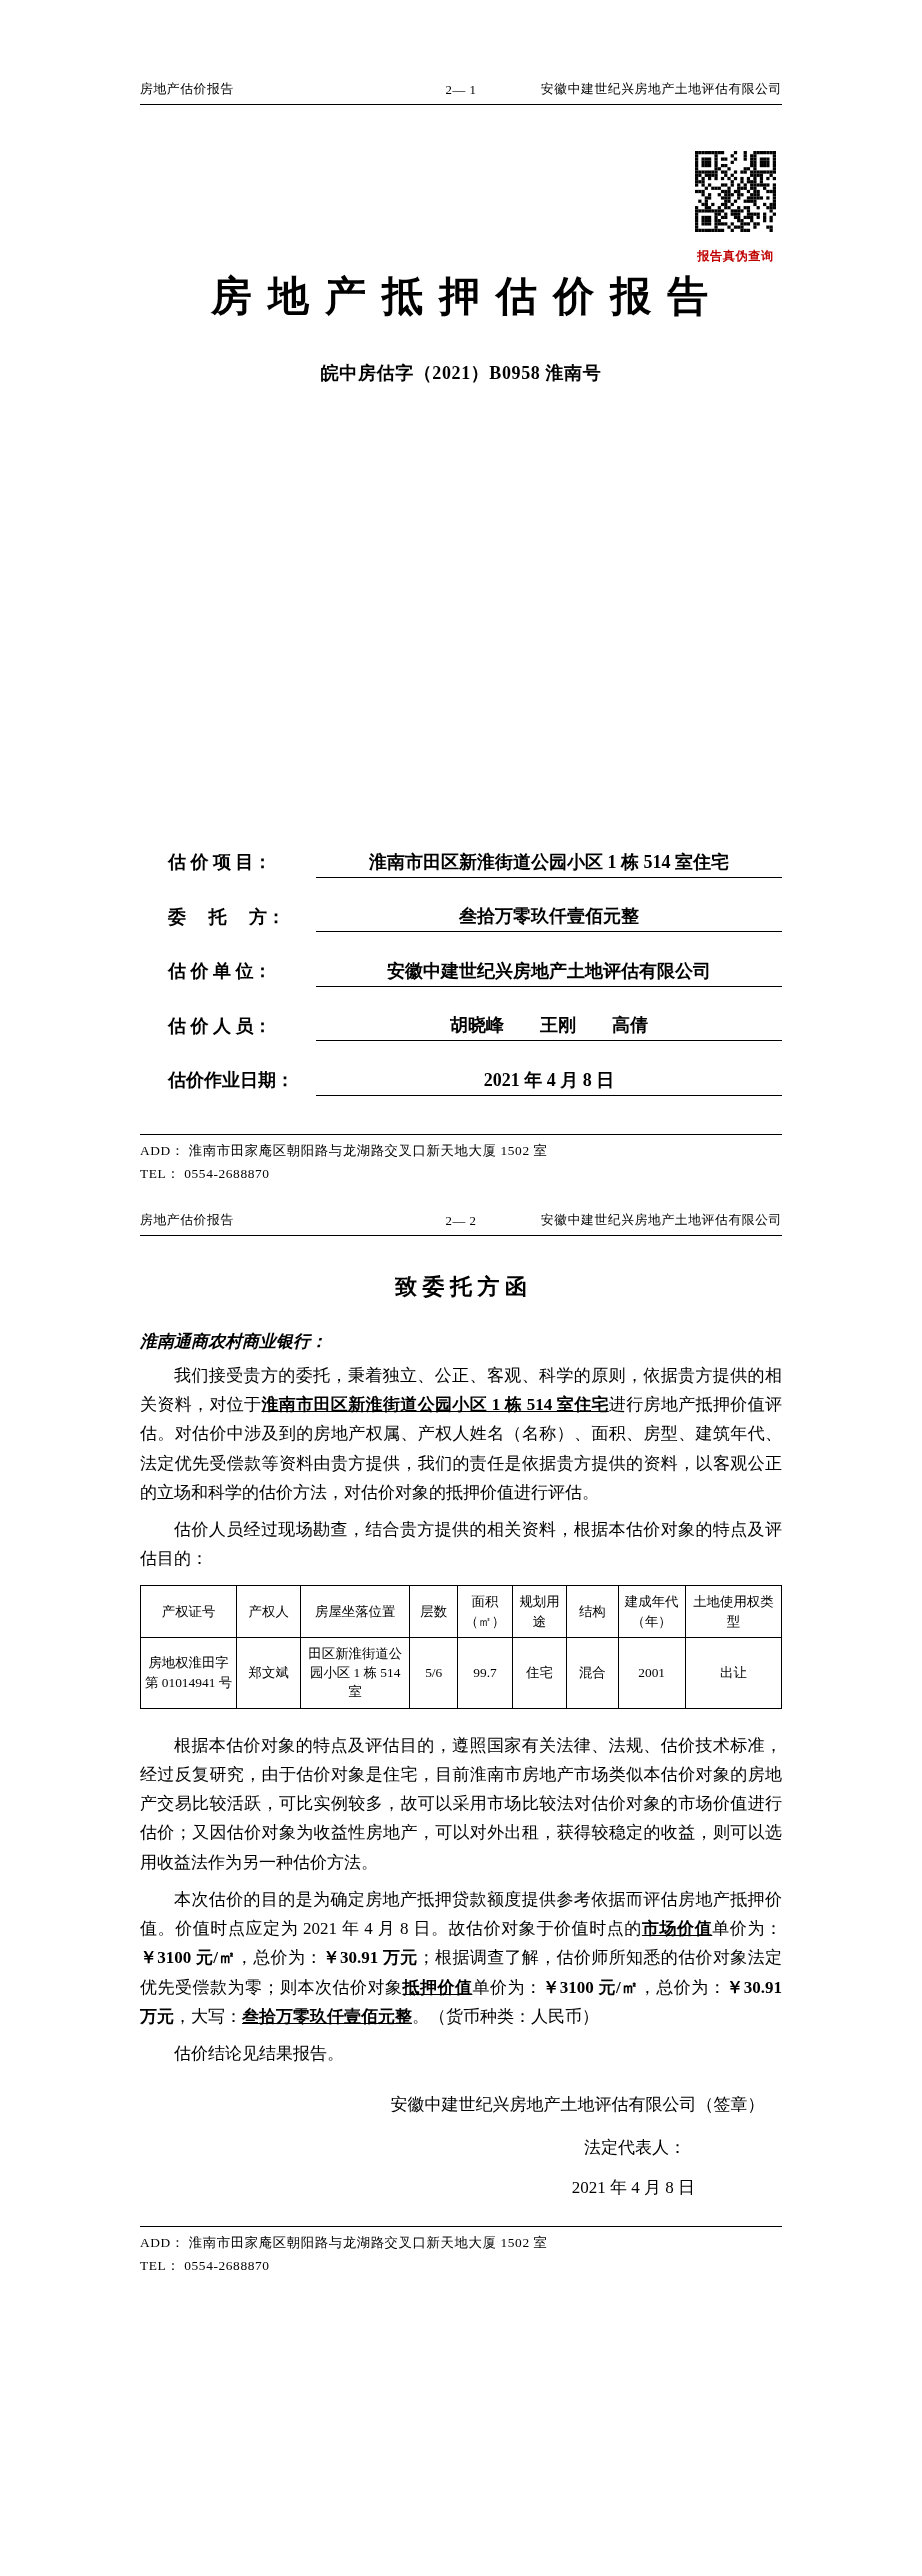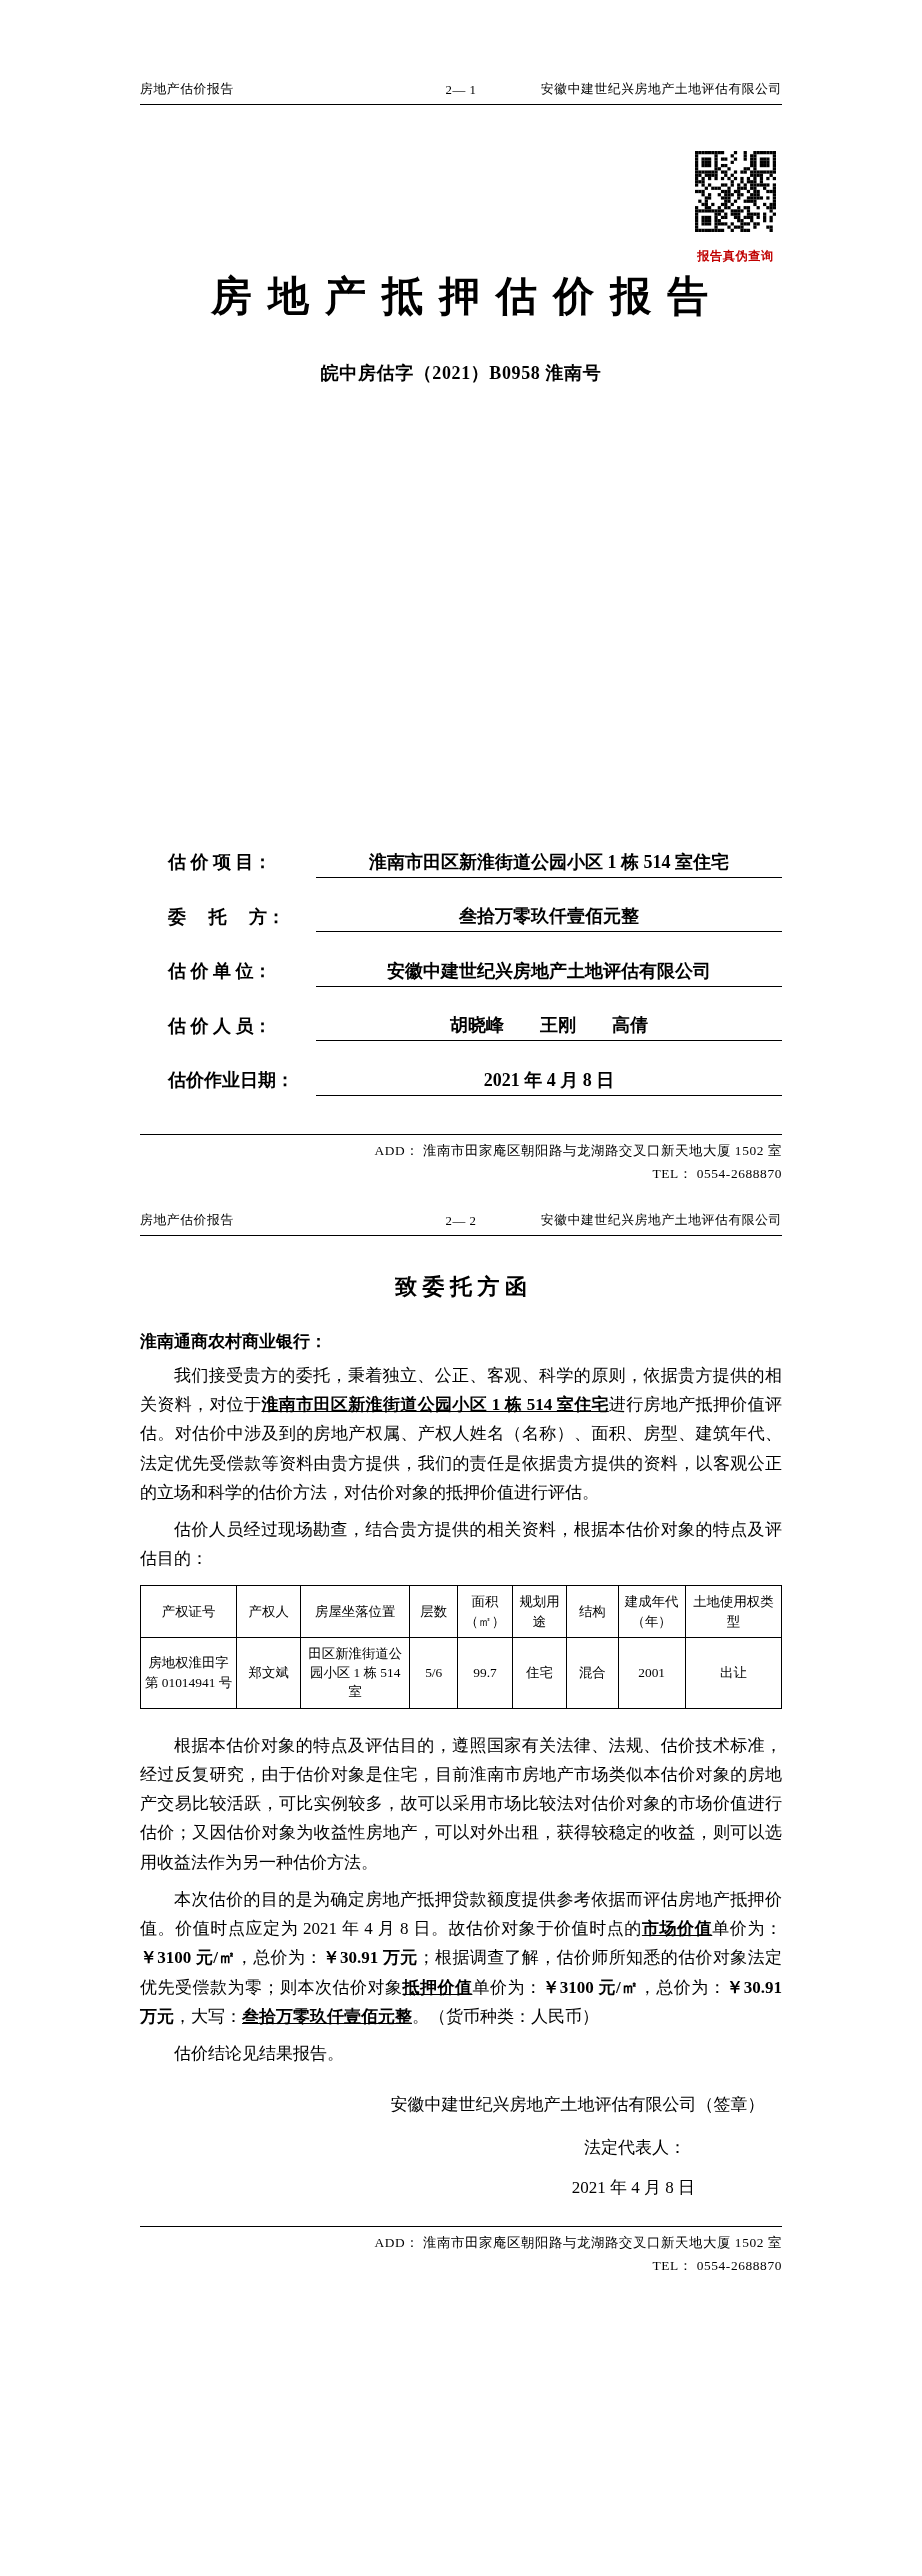--- a/index.html
+++ b/index.html
@@ -45,26 +45,26 @@
     margin-bottom: 27px;
     font-size: 18px; font-weight: bold; margin-left: 28px;
   }
   .field-label { flex: 0 0 148px; white-space: nowrap; padding-bottom: 3.5px; }
   .field-value {
     flex: 1; text-align: center;
     border-bottom: 1.2px solid #000;
     padding-bottom: 3.5px; line-height: 1.2;
   }
   .page-footer { margin-top: 38px; border-top: 1.2px solid #000; padding-top: 7px; font-size: 13.4px; }
-  .page-footer div { margin-bottom: 5.2px; letter-spacing: 0.6px; text-align: right; }
+  .page-footer div { margin-bottom: 5.2px; letter-spacing: 0.6px; }
 
   
   .page2 { margin-top: 29px; }
   .letter-title { margin: 36px 0 0 0; text-align: center; font-size: 22px; font-weight: bold; }
-  .salutation { margin-top: 28px; font-size: 17px; font-weight: bold; }
+  .salutation { margin-top: 28px; font-size: 17px; font-weight: bold; font-style: italic; }
   .para { margin: 8.1px 0 0 0; font-size: 17px; line-height: 1.72; text-indent: 2em; text-align: justify; }
   .mt-lg { margin-top: 22px; }
   .seg-b { font-weight: bold; }
   .seg-u { text-decoration: underline; }
 
   table.prop-table { width: 100%; border-collapse: collapse; margin-top: 11.6px; font-size: 13.4px; table-layout: fixed; }
   .prop-table th, .prop-table td {
     border: 1.2px solid #000; text-align: center; vertical-align: middle;
     padding: 5.8px 2.3px; font-weight: normal; line-height: 1.45;
     word-break: break-all;

